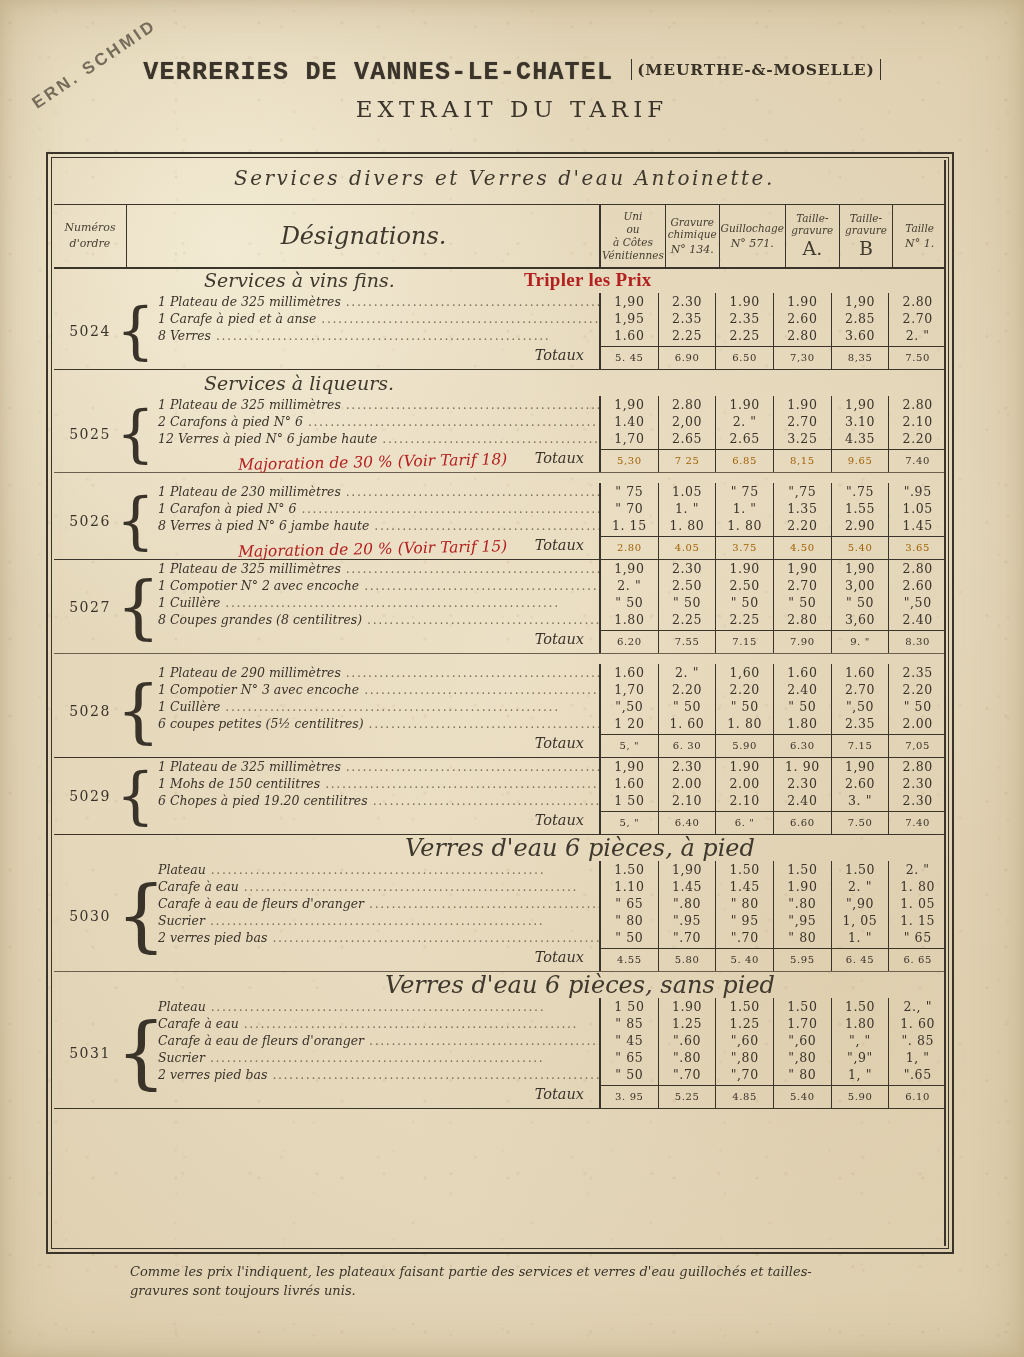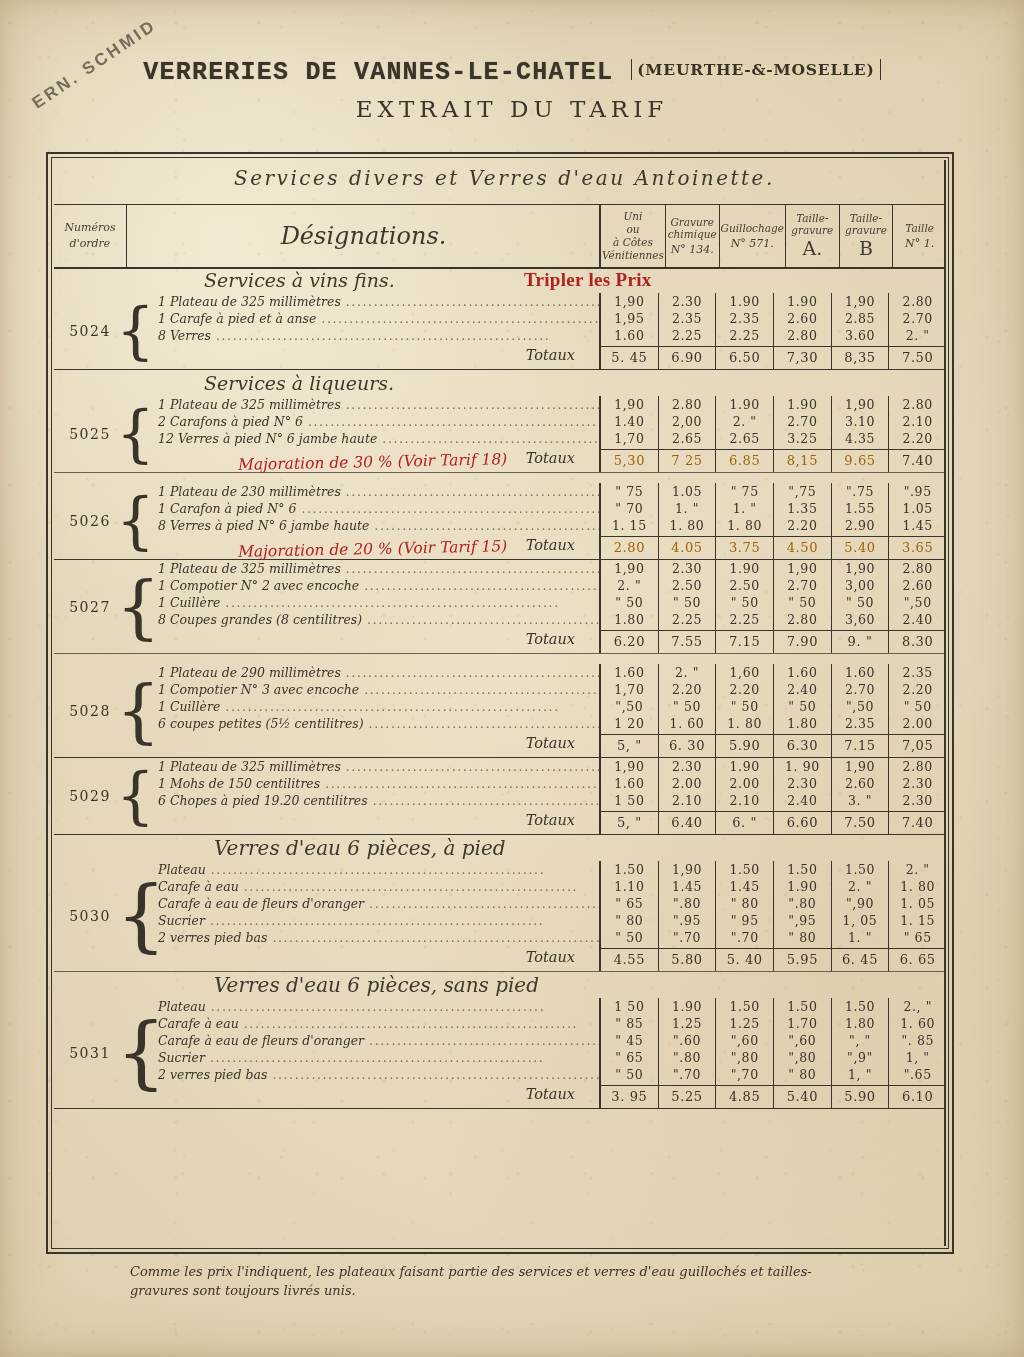--- a/index.html
+++ b/index.html
@@ -110,21 +110,21 @@
 
   
   .body{position:absolute;left:0;right:0;top:107px;bottom:0;}
 
   .grp{position:relative;}
   .grp-title{
     font-family:"DejaVu Serif", serif;font-style:italic;
     font-size:19px;color:#3f382c;padding-left:150px;
     height:26px;line-height:26px;white-space:nowrap;
   }
-  .grp-title.wide{font-size:20px;padding-left:160px;}
+  .grp-title.wide{font-size:24px;padding-left:160px;text-align:center;}
 
   .rowzone{position:relative;display:flex;}
   .col-num{
     width:72px;flex:0 0 72px;position:relative;
     display:flex;align-items:center;justify-content:center;
     font-size:14px;letter-spacing:1.5px;color:#3a332a;
   }
   .brace{
     position:absolute;left:62px;top:50%;transform:translateY(-50%);
     font-size:var(--bs,46px);line-height:.8;color:#3a332a;font-family:"DejaVu Serif",serif;
@@ -136,37 +136,37 @@
     font-size:12.5px;font-style:italic;color:#3a332a;
     height:17px;line-height:17px;white-space:nowrap;
     position:relative;overflow:hidden;
   }
   .item .leader{
     display:inline-block;color:#7d7158;letter-spacing:1.6px;font-style:normal;
     margin-left:5px;
   }
   .totaux{
     font-size:14.5px;font-style:italic;color:#3a332a;text-align:right;
-    padding-right:24px;height:22px;line-height:22px;
+    padding-right:15px;height:22px;line-height:22px;
   }
 
   .col-prices{flex:1 1 auto;position:relative;display:flex;}
   .pcol{
     flex:1 1 0;border-left:1.3px solid #3b342a;
     display:flex;flex-direction:column;align-items:center;
     box-sizing:border-box;
     justify-content:flex-end;
   }
   .pcol:first-child{border-left:2.2px solid #3b342a;}
   .pcell{
     height:17px;line-height:17px;font-size:12.5px;color:#3a332a;
     letter-spacing:.6px;width:100%;text-align:center;
   }
   .pcell.tot{
-    height:22px;line-height:22px;font-size:13px;
+    height:22px;line-height:22px;font-size:10px;
     border-top:1.3px solid #3b342a;margin-top:2px;
   }
   .pcell.red, .red-ink{color:#a16207;}
 
   
   .pricebox{
     position:absolute;left:545px;right:0;top:0;bottom:0;
     border-right:2.2px solid #3b342a;pointer-events:none;
   }
 

